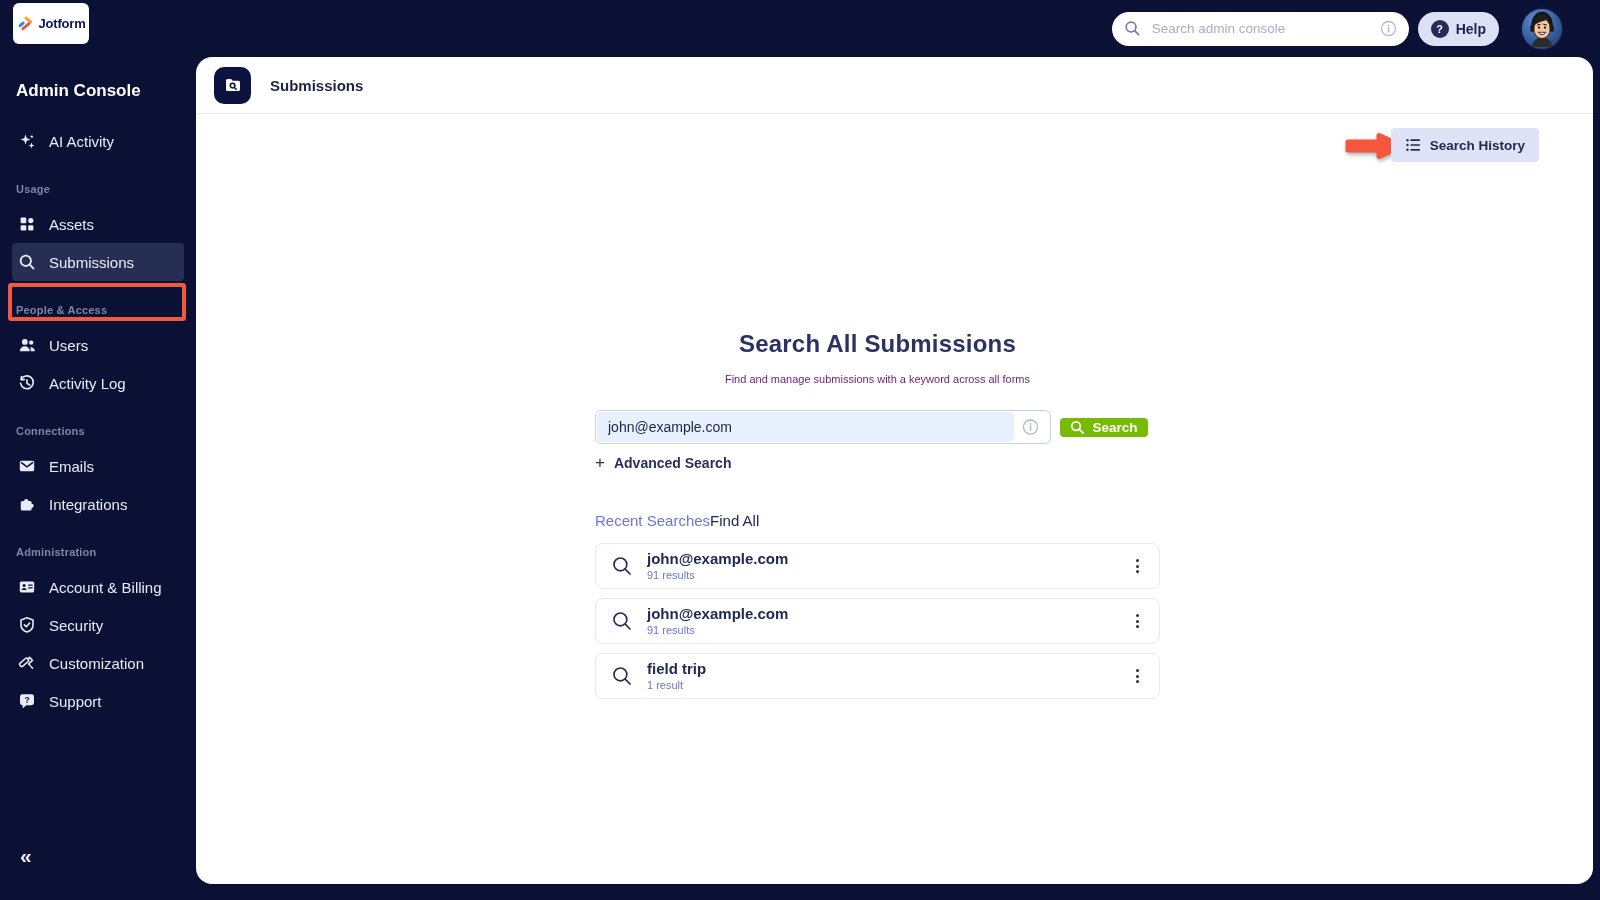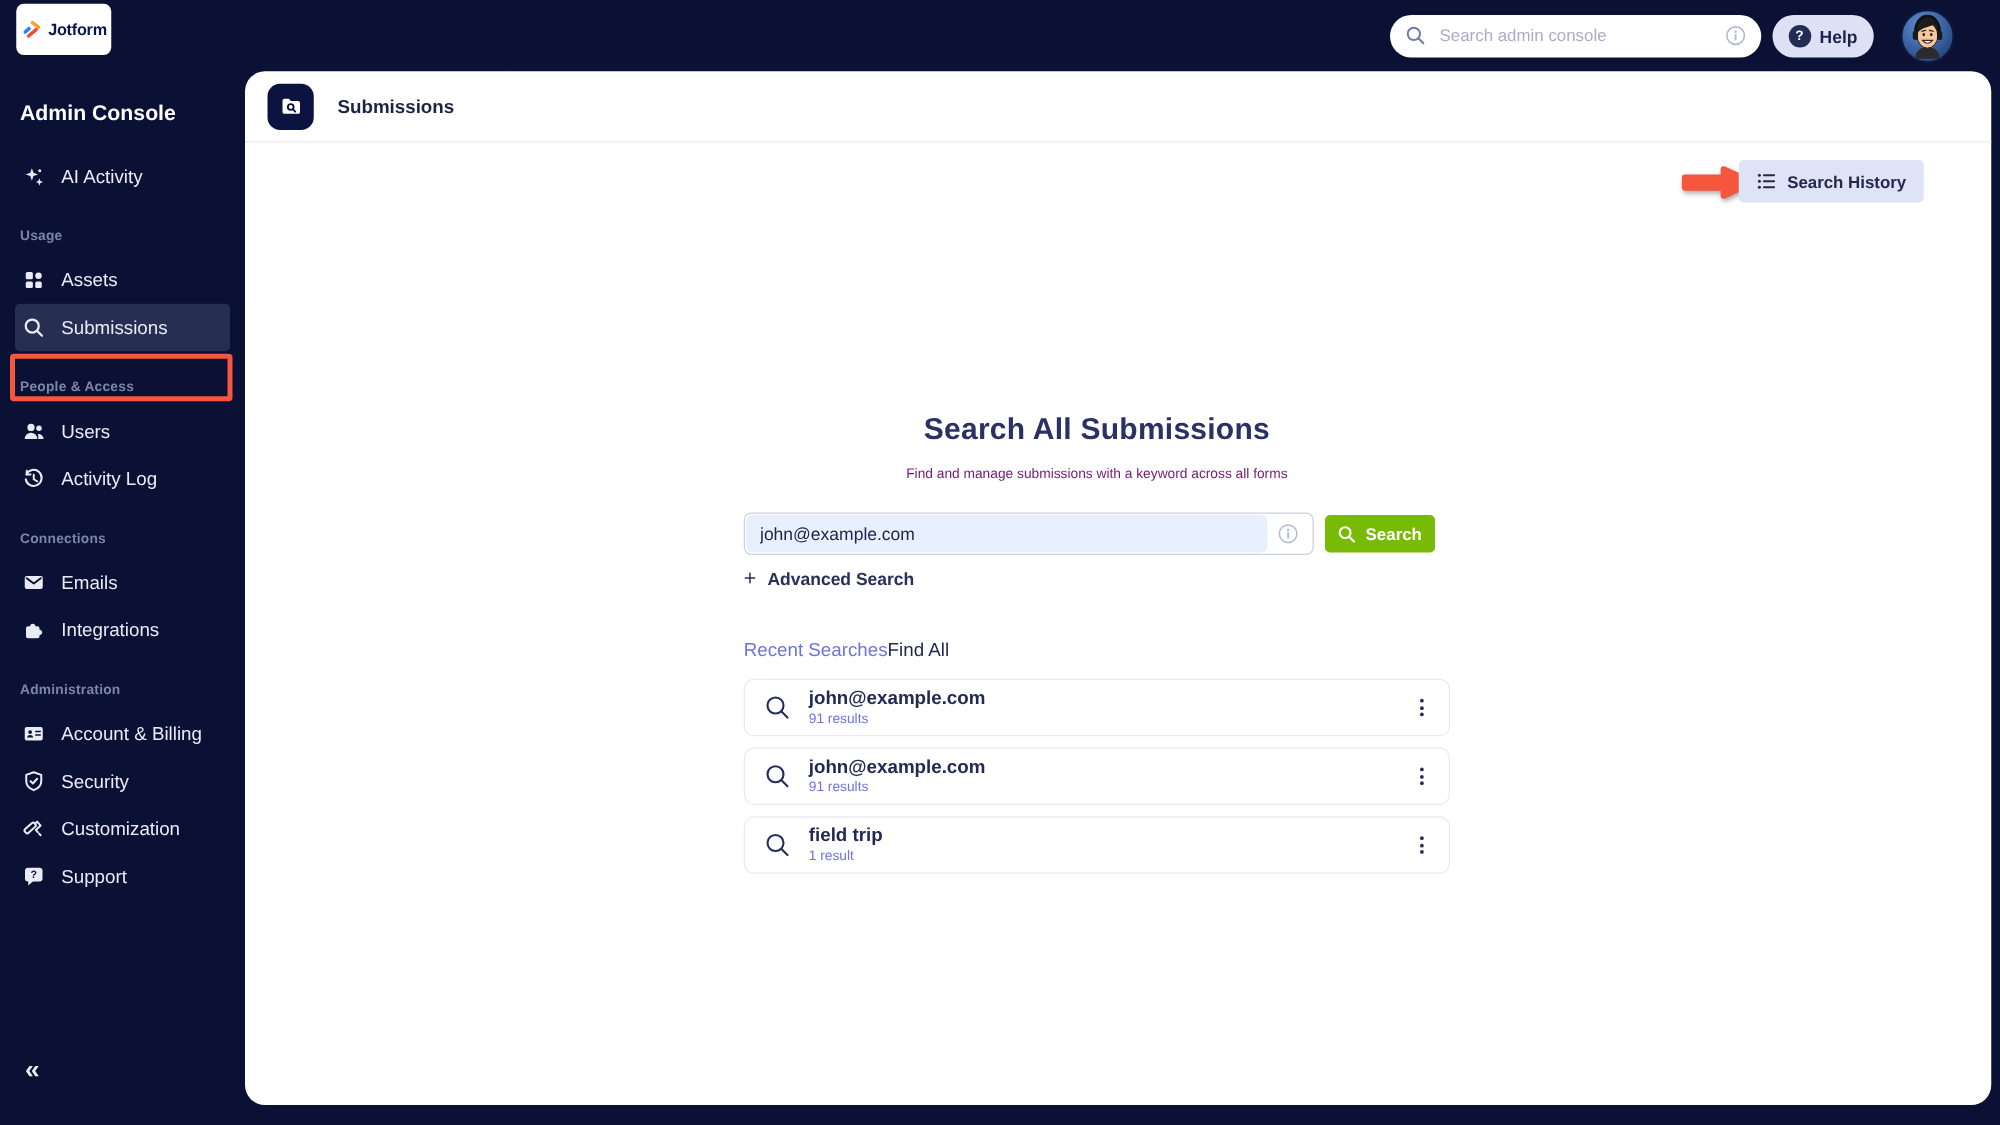--- a/index.html
+++ b/index.html
@@ -105,21 +105,21 @@
     border:1px solid #c9d0e2; border-radius:6px;
   }
   .autofill-layer { position:absolute; left:1px; top:1px; bottom:1px; width:417px; background:#e8f0fe; border-radius:5px; }
   .main-input input {
     position:absolute; inset:0; width:100%; height:100%; border:none; outline:none;
     background:transparent; padding:0 44px 0 12px; font-size:14px; color:#1c2446;
     font-family:"Liberation Sans", sans-serif;
   }
   .input-info { position:absolute; right:11px; top:50%; transform:translateY(-50%); display:flex; }
   .search-btn {
-    margin-left:9px; width:88px; height:30px; background:#78bb07; border:none;
+    margin-left:9px; width:88px; height:19px; background:#78bb07; border:none;
     border-radius:4px; color:#fff; font-size:13.5px; font-weight:bold;
     display:flex; align-items:center; justify-content:center; gap:7px; cursor:pointer;
     font-family:"Liberation Sans", sans-serif;
   }
   .advanced {
     margin-top:11px; display:flex; align-items:center; gap:9px; width:max-content;
     font-size:14px; font-weight:bold; color:#272f5a; cursor:pointer;
   }
   .advanced .plus { font-size:17px; font-weight:normal; line-height:14px; }
 

